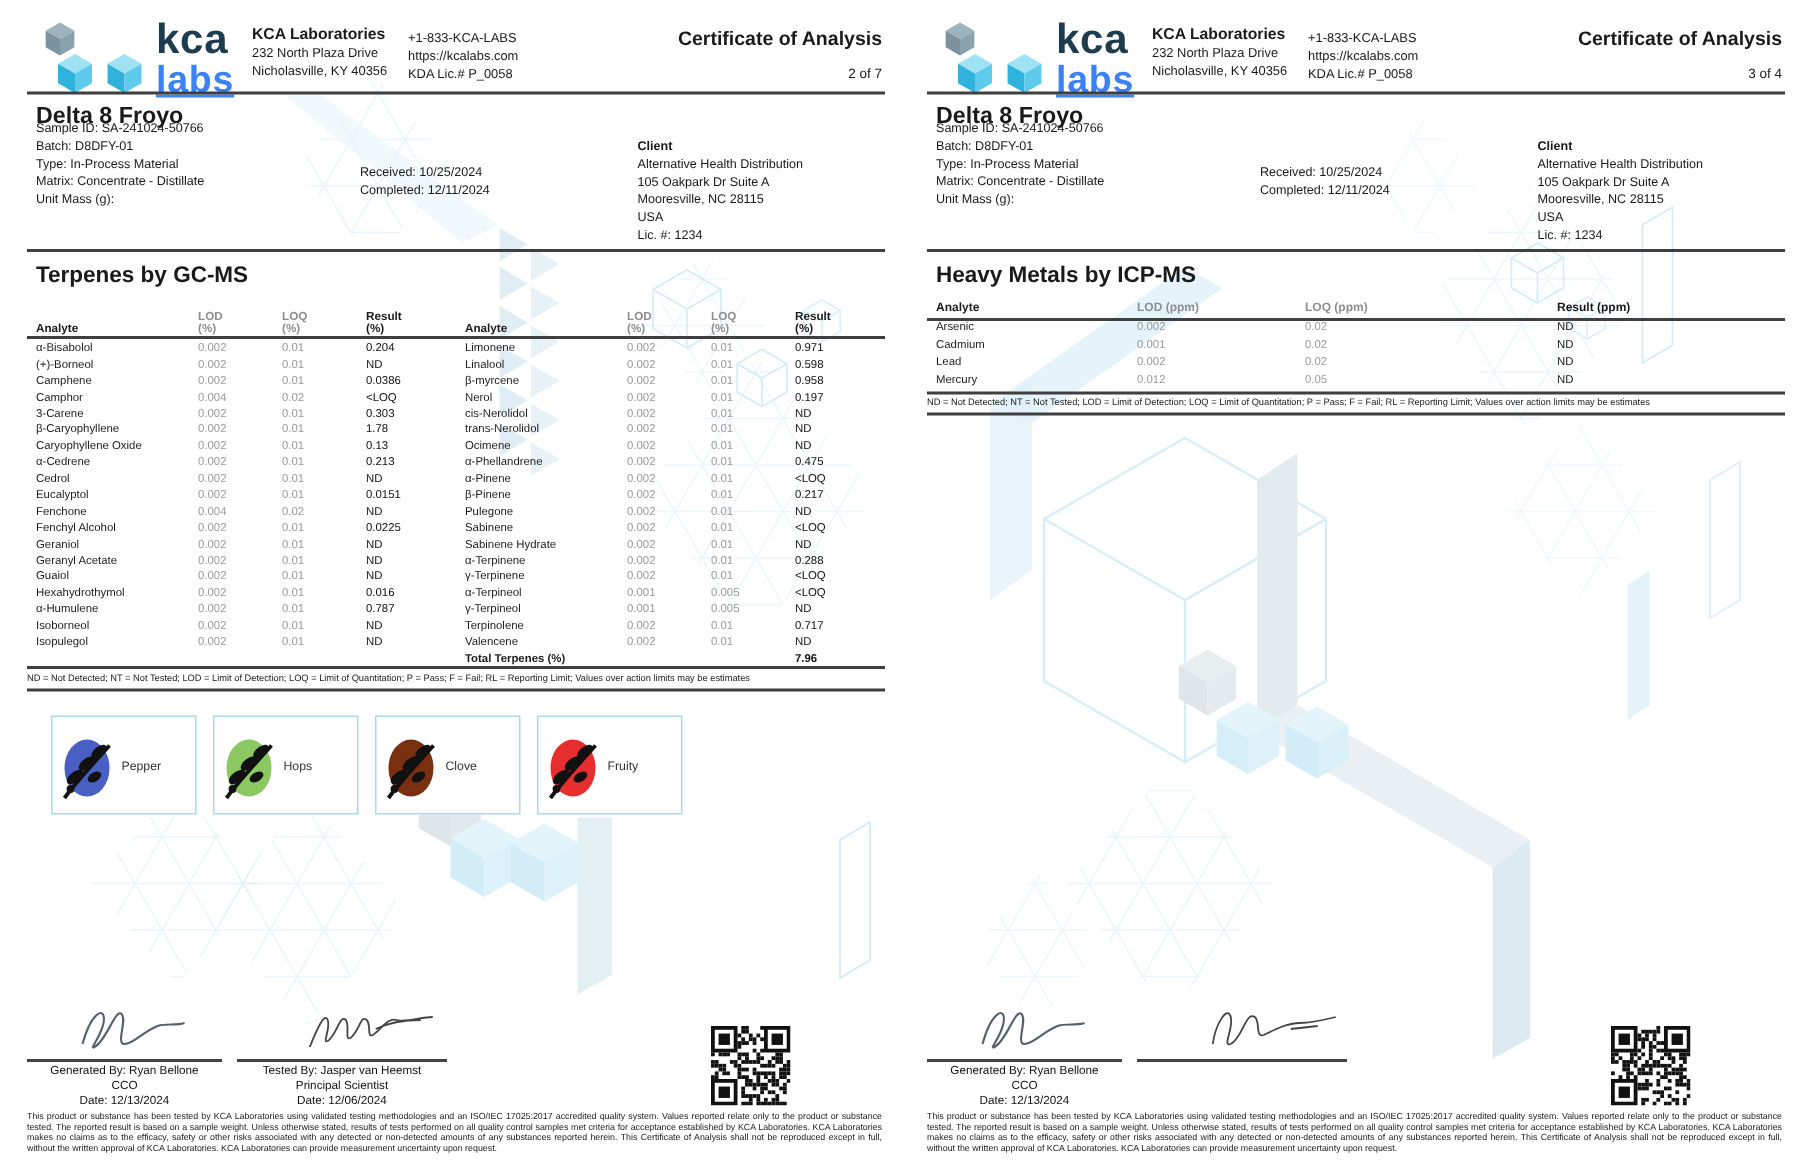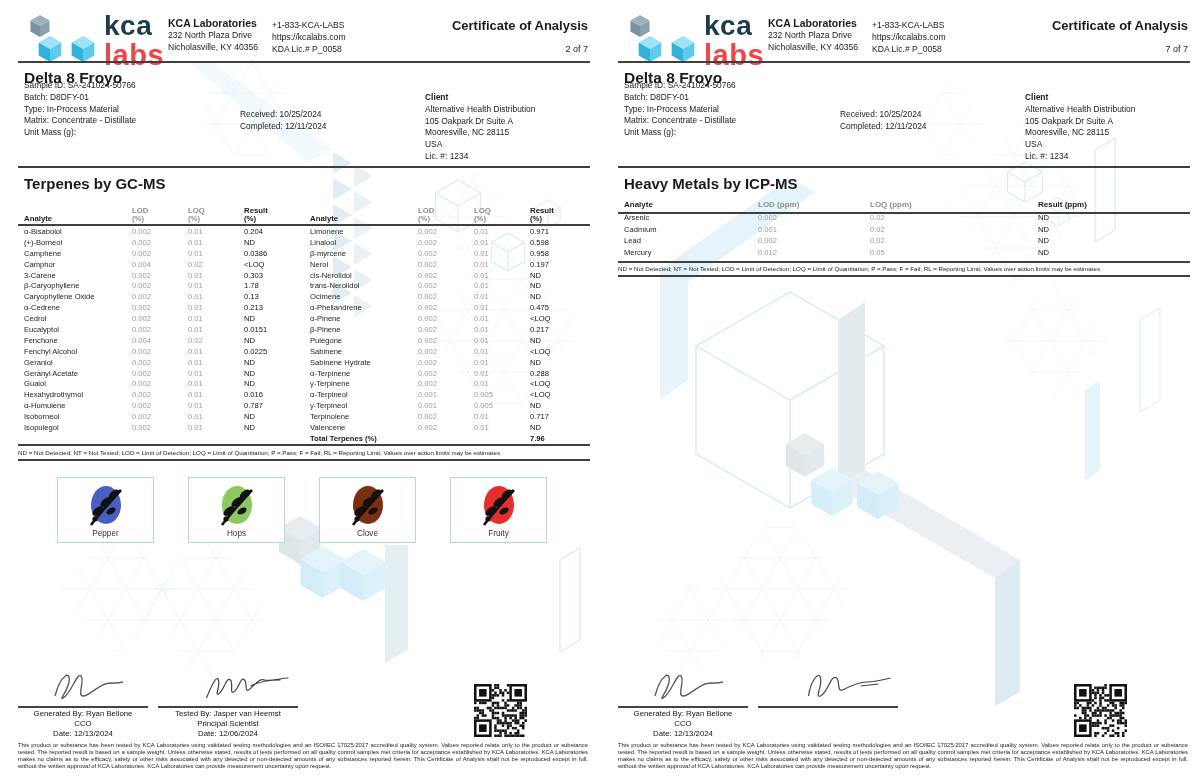--- a/index.html
+++ b/index.html
@@ -7,21 +7,21 @@
        font-family:"Liberation Sans",sans-serif;color:#1a1a1a;}
   .page{position:absolute;top:0;width:600px;height:776px;}
   #pageL{left:0;} #pageR{left:600px;}
   .wm{position:absolute;inset:0;pointer-events:none;}
   .fg{position:absolute;inset:0;}
   .abs{position:absolute;}
 
   
   .wordmark{position:absolute;left:104px;top:12px;font-weight:800;line-height:1;}
   .wm-kca{font-size:28px;color:#1d3c4f;letter-spacing:.5px;}
-  .wm-labs{font-size:29px;color:#ef4444;letter-spacing:.5px;margin-top:1px;}
+  .wm-labs{font-size:25px;color:#3b82f6;letter-spacing:.5px;margin-top:1px;text-decoration:underline;}
   .company{position:absolute;left:168px;top:17px;font-size:8.6px;line-height:12px;}
   .company .b{font-weight:bold;font-size:10.5px;}
   .contact{position:absolute;left:272px;top:19px;font-size:8.6px;line-height:12px;}
   .coa-title{position:absolute;right:12px;top:18px;font-size:13px;font-weight:bold;text-align:right;}
   .page-num{position:absolute;right:12px;top:44px;font-size:9px;text-align:right;}
   .hr{position:absolute;background:#3f3f3f;}
   .product{position:absolute;left:24px;top:69px;font-size:15.5px;font-weight:bold;}
   .sample{position:absolute;left:24px;top:80px;font-size:8.4px;line-height:11.8px;}
   .recv{position:absolute;left:240px;top:109px;font-size:8.4px;line-height:11.8px;}
   .client{position:absolute;left:425px;top:92px;font-size:8.4px;line-height:11.8px;}
@@ -45,21 +45,21 @@
   .trow.total .c-result{font-weight:bold;}
   .mtable{position:absolute;left:18px;top:197px;width:572px;}
   .mhead,.mrow{display:grid;grid-template-columns:140px 112px 168px 144px;}
   .mhead{height:13px;align-items:end;padding-bottom:2px;}
   .mrow{height:11.5px;align-items:center;}
   .footnote{position:absolute;left:18px;font-size:6.2px;color:#222;white-space:nowrap;}
 
   
   .badges{position:absolute;left:34px;top:477px;display:flex;gap:11px;}
   .badge{width:97px;height:66px;border:1.5px solid #a9d9f1;background:#fff;box-sizing:border-box;
-         display:flex;flex-direction:column;align-items:center;justify-content:flex-start;margin-left:23px;}
+         display:flex;flex-direction:row;align-items:center;justify-content:flex-start;}
   .badge svg{margin-top:3px;}
   .badge-label{font-size:8.2px;color:#333;margin-top:0px;}
 
   
   .sigline{position:absolute;background:#444;height:1.5px;}
   .sigtext{position:absolute;text-align:center;font-size:7.8px;line-height:10px;color:#111;}
   .qr{position:absolute;width:53px;height:53px;}
   .disclaimer{position:absolute;left:18px;width:570px;font-size:5.9px;line-height:6.9px;color:#222;text-align:justify;}
 </style>
 </head>
@@ -717,21 +717,21 @@
         <div class="b">KCA Laboratories</div>
         <div>232 North Plaza Drive</div>
         <div>Nicholasville, KY 40356</div>
       </div>
       <div class="contact">
         <div>+1-833-KCA-LABS</div>
         <div>https://kcalabs.com</div>
         <div>KDA Lic.# P_0058</div>
       </div>
       <div class="coa-title">Certificate of Analysis</div>
-      <div class="page-num">7 of 7</div>
+      <div class="page-num">3 of 4</div>
       <div class="hr" style="left:18px;width:572px;top:61px;height:2px;"></div>
 
       <div class="product">Delta 8 Froyo</div>
       <div class="sample">
         <div>Sample ID: SA-241024-50766</div>
         <div>Batch: D8DFY-01</div>
         <div>Type: In-Process Material</div>
         <div>Matrix: Concentrate - Distillate</div>
         <div>Unit Mass (g):</div>
       </div>

